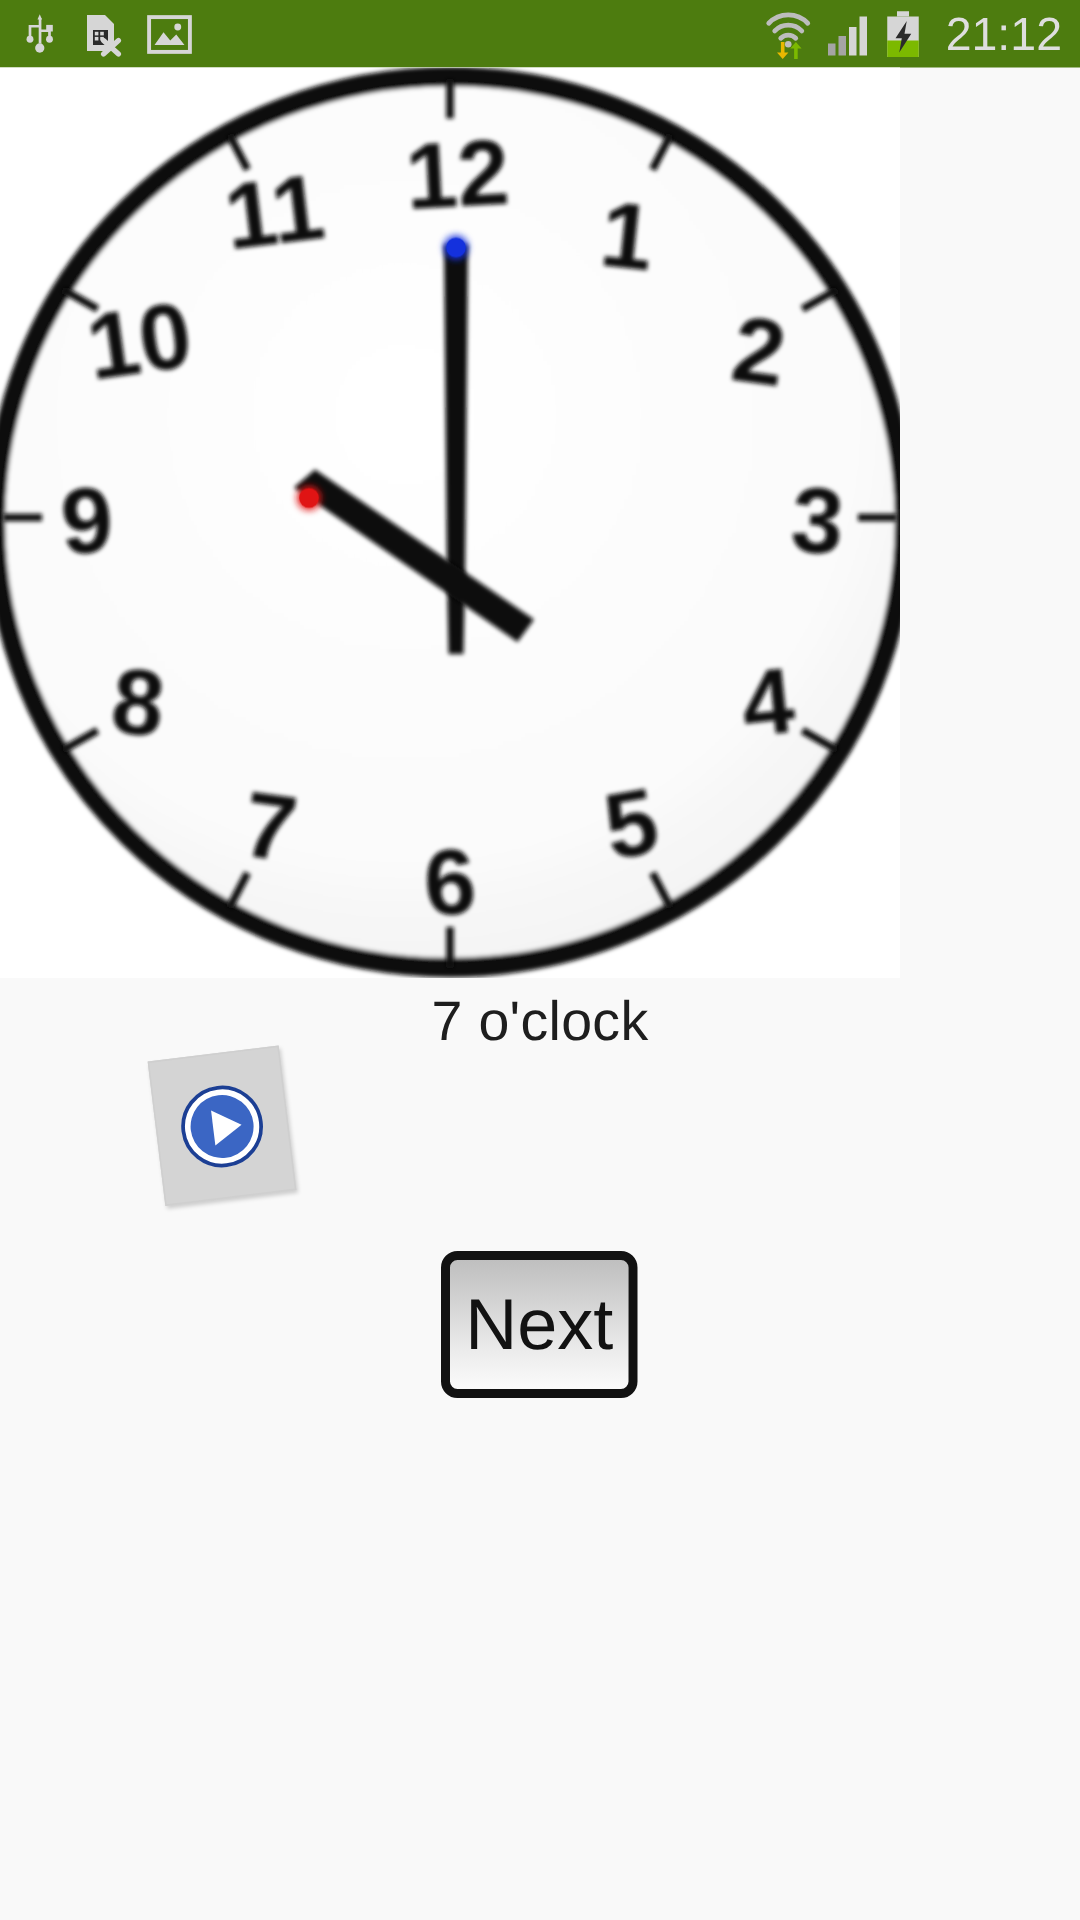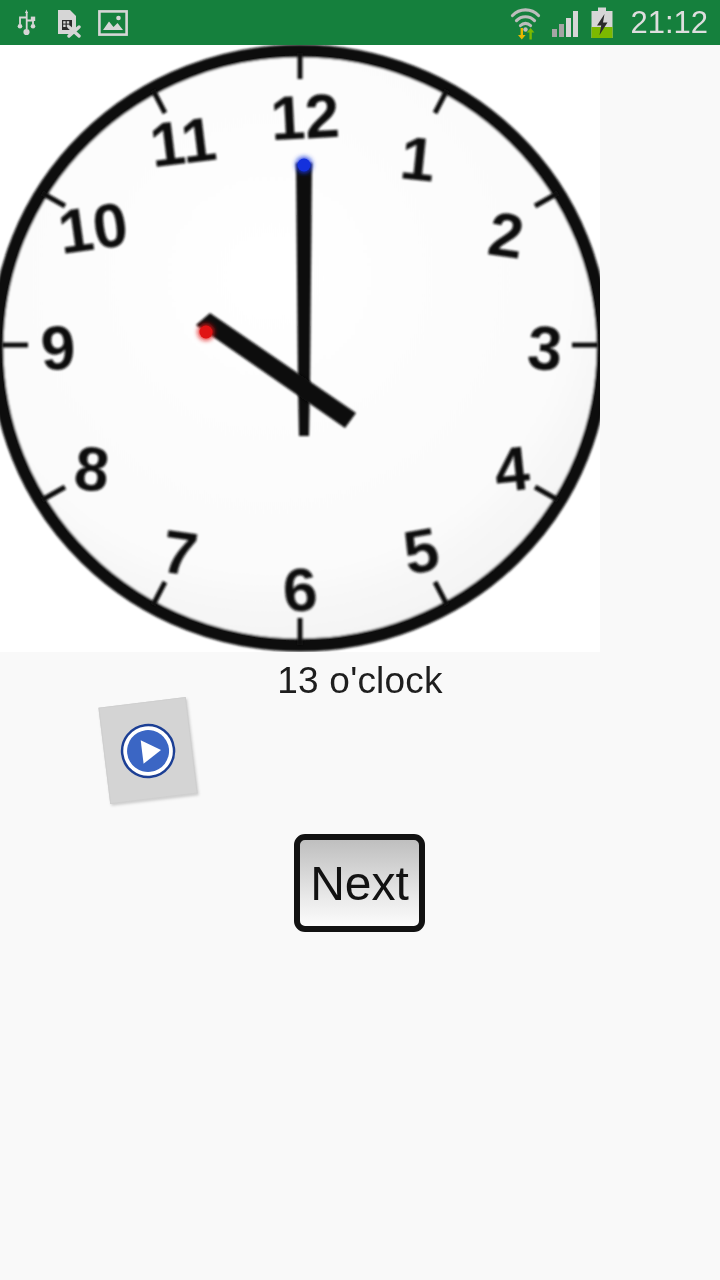--- a/index.html
+++ b/index.html
@@ -14,21 +14,21 @@
     overflow: hidden;
     position: relative;
   }
 
   
   .status-bar {
     position: absolute;
     top: 0; left: 0;
     width: 720px;
     height: 45px;
-    background: #15803d;
+    background: #4d7c0f;
     display: flex;
     align-items: center;
     justify-content: space-between;
     padding: 0 12px 0 14px;
     box-sizing: border-box;
   }
   .status-left, .status-right {
     display: flex;
     align-items: center;
   }
@@ -273,21 +273,21 @@
     <circle cx="304" cy="120" r="6.5" fill="#1431dd"></circle>
 
     <g filter="url(#softBlur)">
       <polygon points="196,280 210,268 356,368 345,383" fill="#0d0d0d"></polygon>
     </g>
     <circle cx="206" cy="287" r="8" fill="#e01414" filter="url(#dotBlur)"></circle>
     <circle cx="206" cy="287" r="6.5" fill="#e01414"></circle>
   </svg>
 </div>
 
-<div class="caption">13 o'clock</div>
+<div class="caption">7 o'clock</div>
 
 <div class="play-card">
   <span class="play-wrap">
     <svg width="58" height="58" viewBox="0 0 58 58">
       <circle cx="29" cy="29" r="27" fill="#ffffff"></circle>
       <circle cx="29" cy="29" r="26" fill="none" stroke="#1c3f94" stroke-width="2.5"></circle>
       <circle cx="29" cy="29" r="21" fill="#3b66c4"></circle>
       <polygon points="23,17.5 42,29.5 23,41" fill="#ffffff"></polygon>
     </svg>
   </span>

